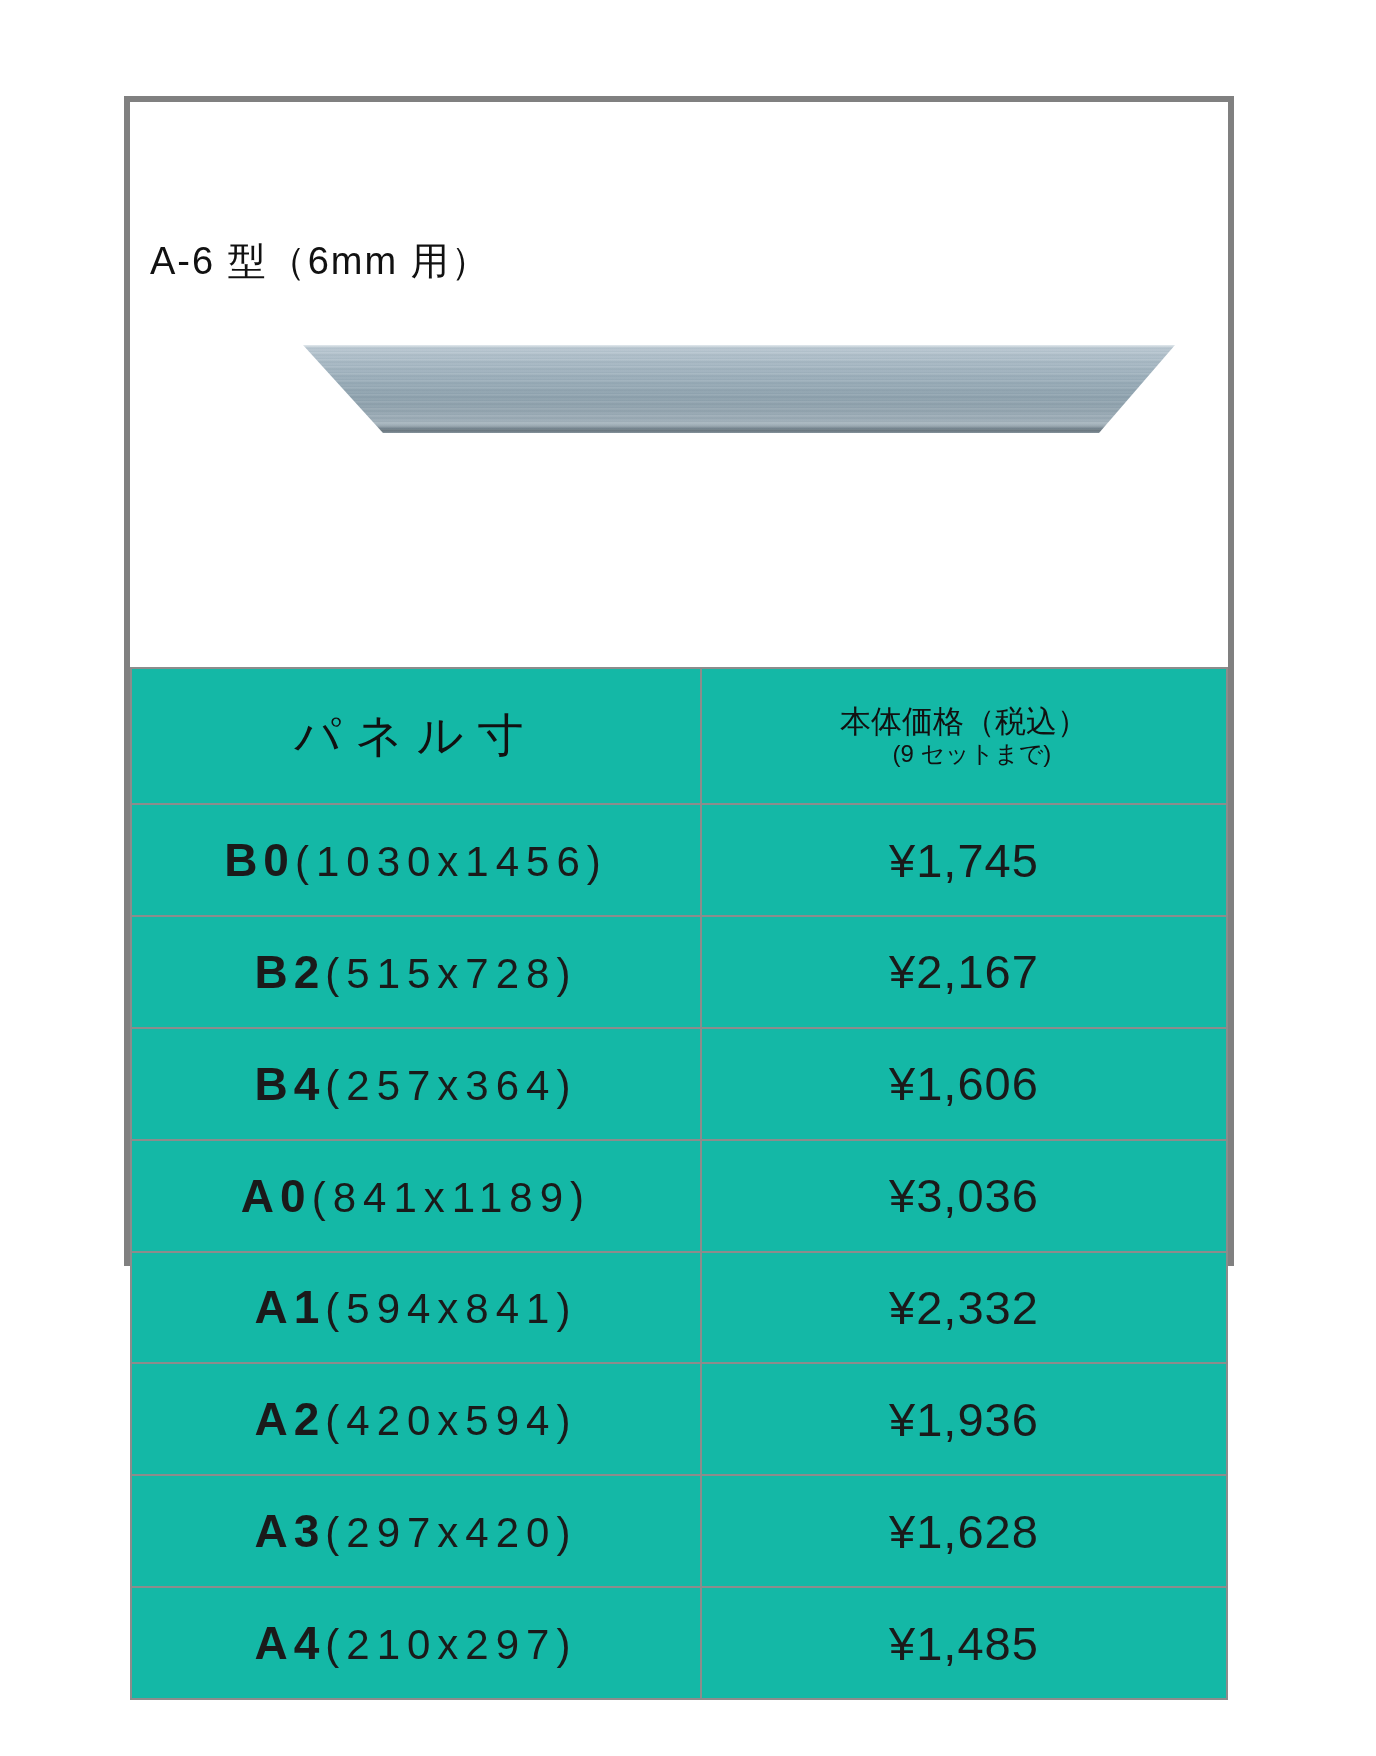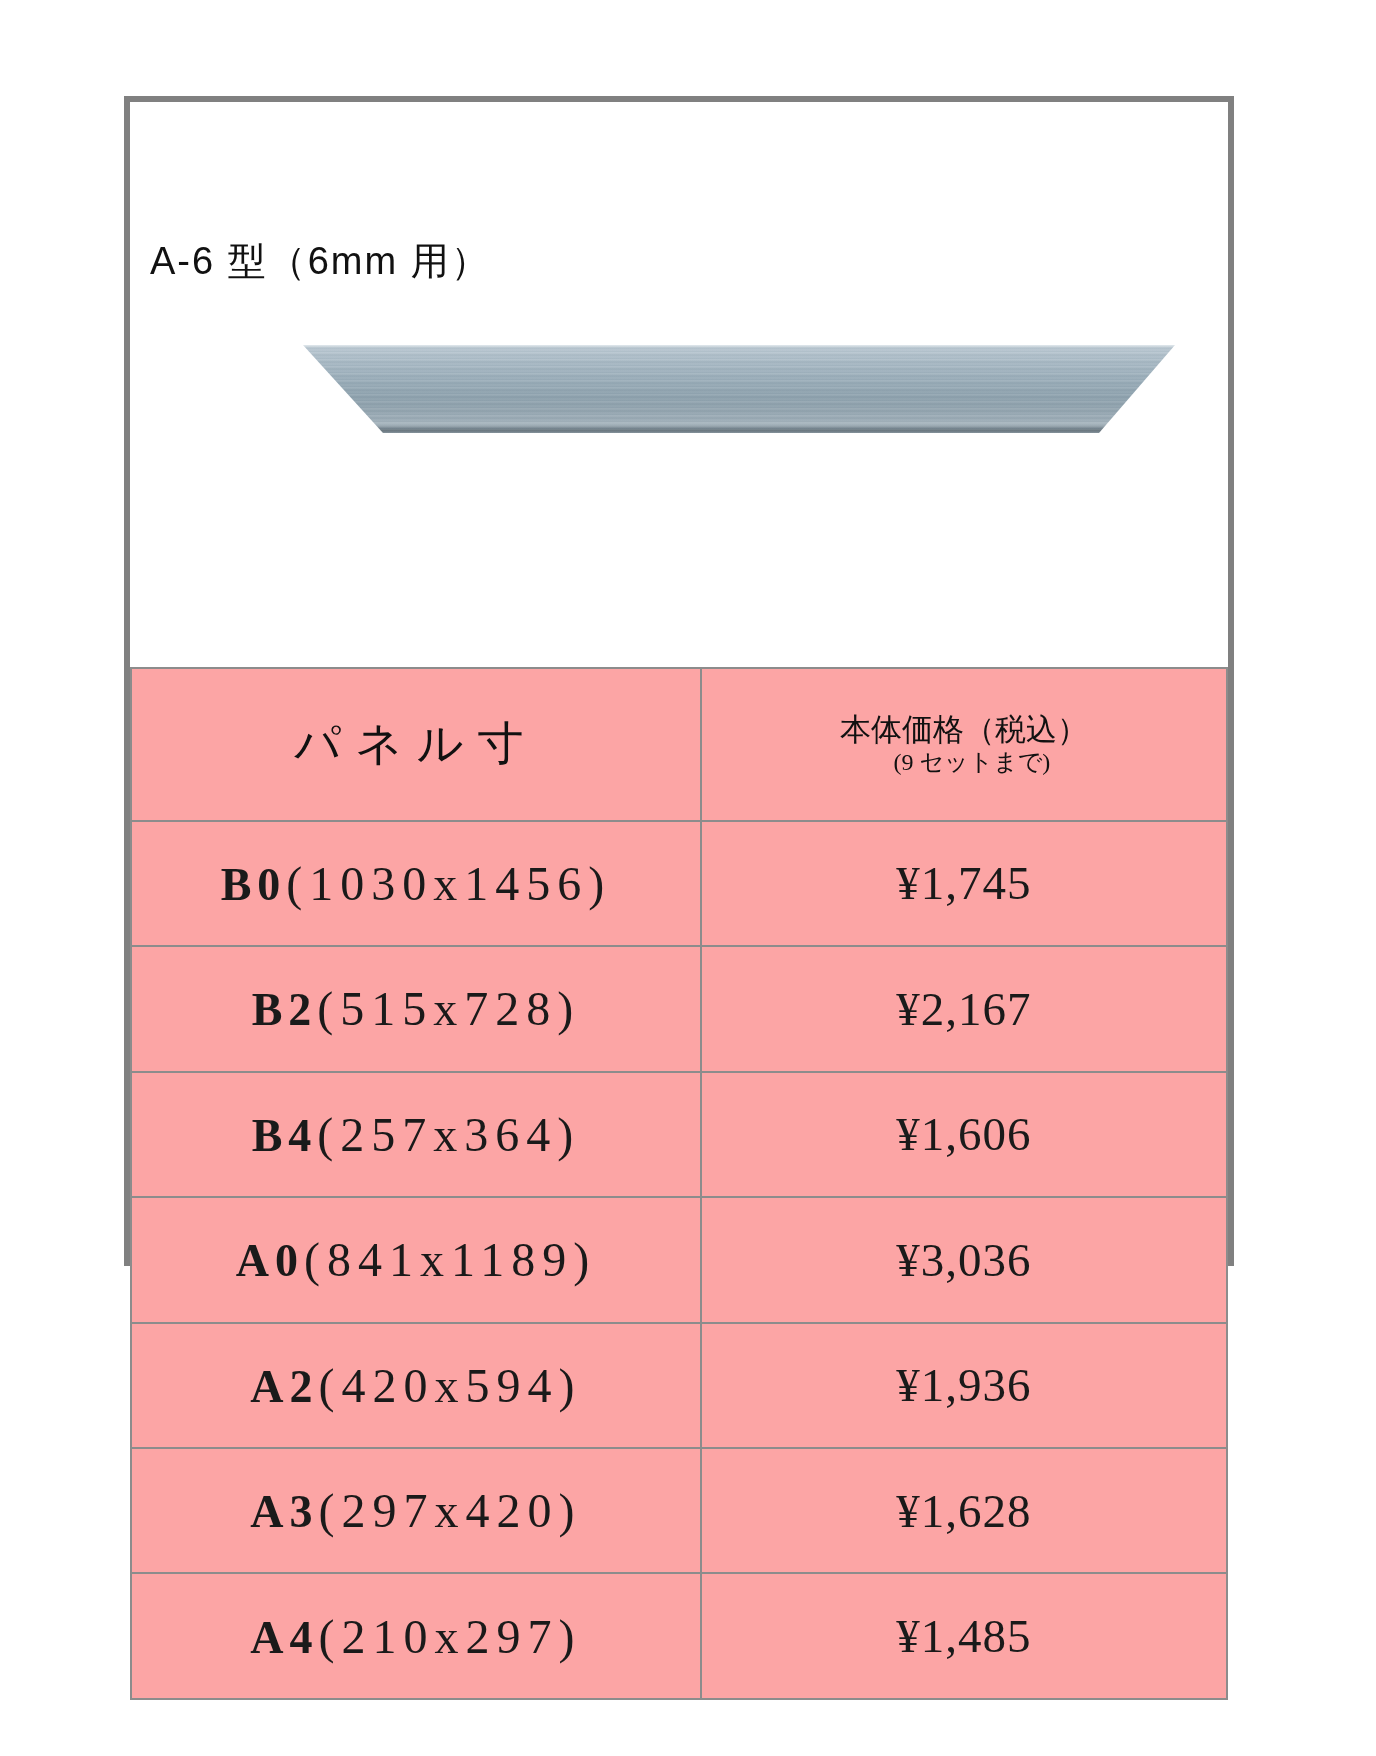--- a/index.html
+++ b/index.html
@@ -59,22 +59,21 @@
     width: 1098px;
     height: 1033px;
     border-collapse: collapse;
     table-layout: fixed;
   }
   .price-table td, .price-table th {
     border: 2px solid #8c8c8c;
     padding: 0;
     text-align: center;
     vertical-align: middle;
-    background: #fca5a5;
-    font-family: Liberation Serif, serif;
+    background: #14b8a6;
   }
   .col-size { width: 52%; }
   .col-price { width: 48%; }
   .header-row { height: 112px; }
   .data-row { height: 92px; }
   .header-panel-size {
     font-size: 46px;
     font-weight: normal;
     letter-spacing: 14px;
     color: #111111;
@@ -95,21 +94,21 @@
     padding-left: 16px;
   }
   .size-code {
     font-weight: bold;
     font-size: 46px;
     letter-spacing: 6px;
     margin-top: 48px;
   }
   .size-dims {
     font-weight: normal;
-    font-size: 48px;
+    font-size: 42px;
     letter-spacing: 7px;
   }
   .price-value {
     font-size: 47px;
     font-weight: normal;
     letter-spacing: 1px;
   }
 </style>
 </head>
 <body>
@@ -160,20 +159,28 @@
         <tr class="data-row">
           <td>
             <span class="size-code">A0</span><span class="size-dims">(841x1189)</span>
           </td>
           <td>
             <span class="price-value">¥3,036</span>
           </td>
         </tr>
         <tr class="data-row">
           <td>
+            <span class="size-code">A1</span><span class="size-dims">(594x841)</span>
+          </td>
+          <td>
+            <span class="price-value">¥2,332</span>
+          </td>
+        </tr>
+        <tr class="data-row">
+          <td>
             <span class="size-code">A2</span><span class="size-dims">(420x594)</span>
           </td>
           <td>
             <span class="price-value">¥1,936</span>
           </td>
         </tr>
         <tr class="data-row">
           <td>
             <span class="size-code">A3</span><span class="size-dims">(297x420)</span>
           </td>

